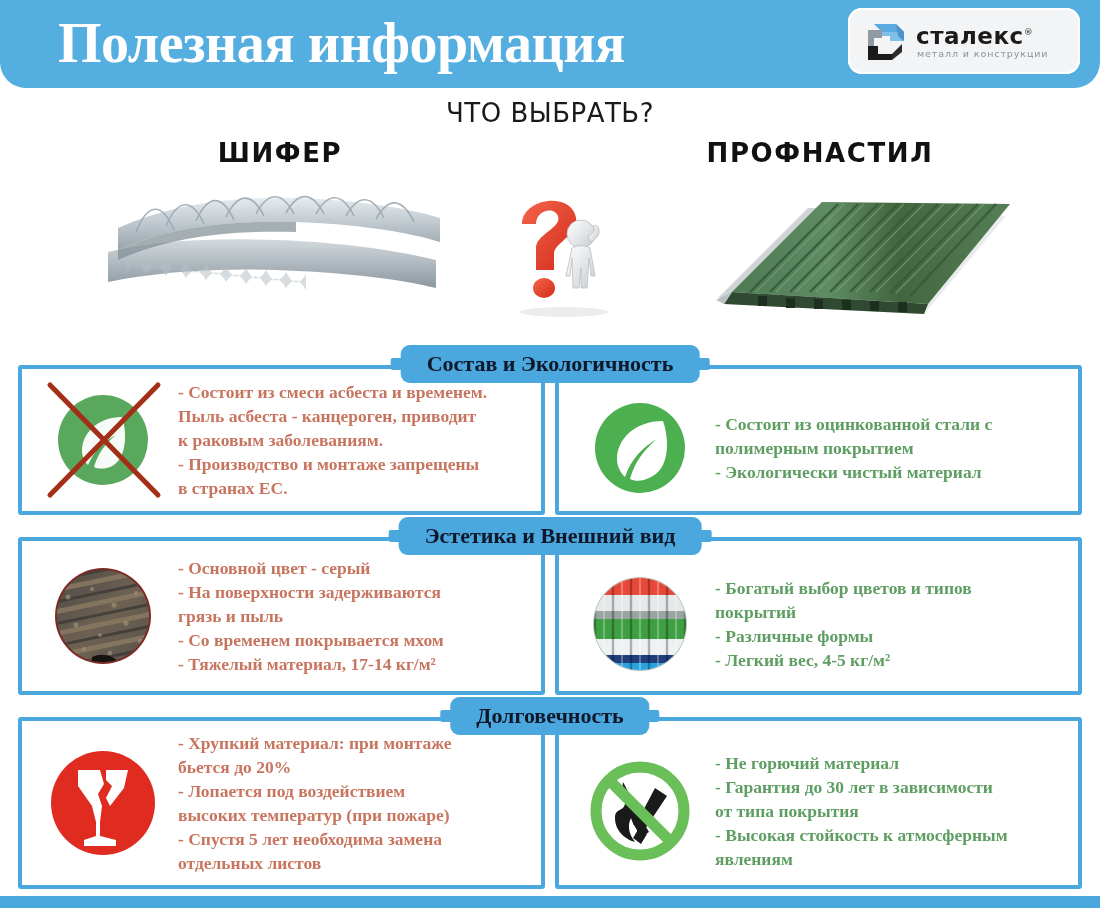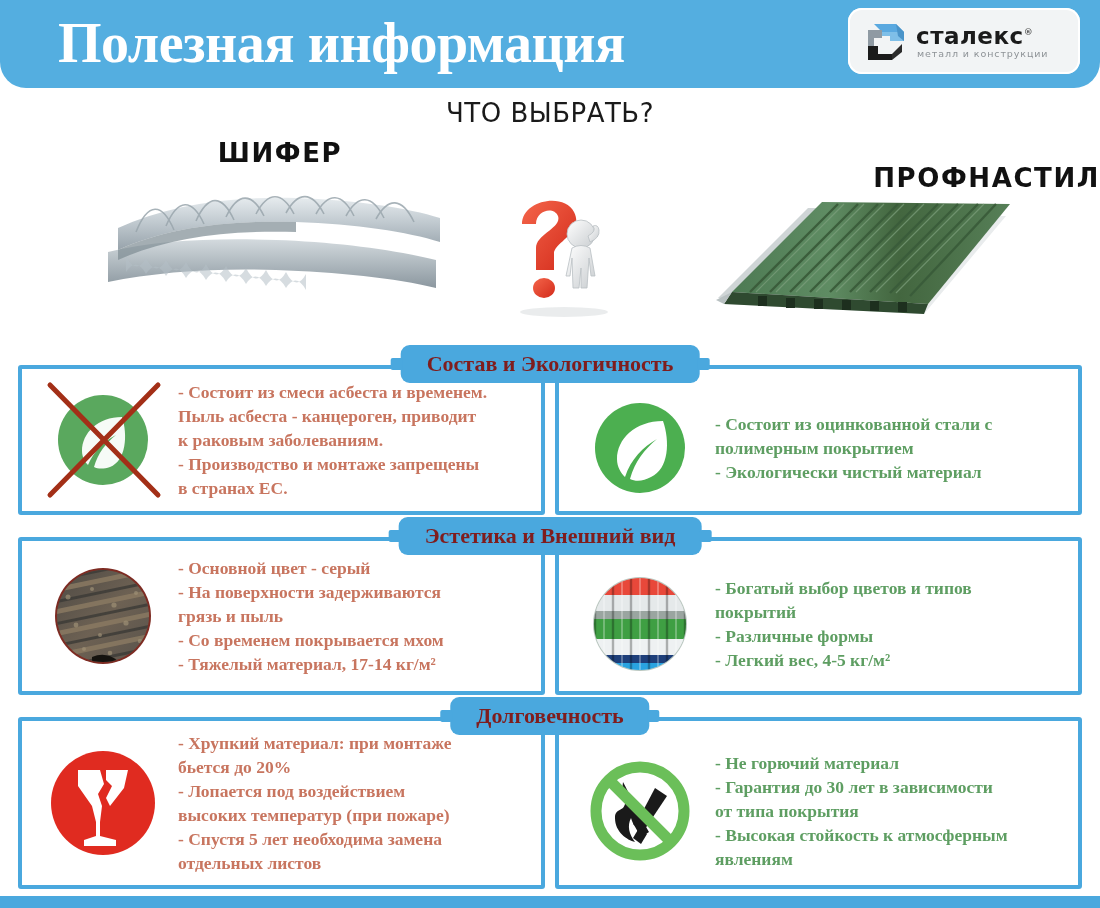--- a/index.html
+++ b/index.html
@@ -100,21 +100,21 @@
   .col-title {
     position: absolute;
     top: 138px;
     font-family: "DejaVu Sans", sans-serif;
     font-weight: bold;
     font-size: 26px;
     color: #111111;
     letter-spacing: 1.6px;
   }
   .col-title.left  { left: 0; width: 560px; text-align: center; }
-  .col-title.right { left: 540px; width: 560px; text-align: right; margin-top: 25px; }
+  .col-title.right { left: 540px; width: 560px; text-align: center; }
 
   
   .hero {
     position: absolute;
     top: 180px;
   }
   
   .slate {
     left: 96px;
     width: 350px;
@@ -153,21 +153,21 @@
 
   .pill {
     position: absolute;
     left: 50%;
     transform: translateX(-50%);
     top: -20px;
     height: 38px;
     padding: 0 26px;
     background: #4aa8de;
     border-radius: 9px;
-    color: #7f1d1d;
+    color: #0f172a;
     font-family: "Liberation Serif", serif;
     font-weight: bold;
     font-size: 22px;
     line-height: 38px;
     white-space: nowrap;
     z-index: 5;
     text-align: right;
   }
   
   .pill::before, .pill::after {

